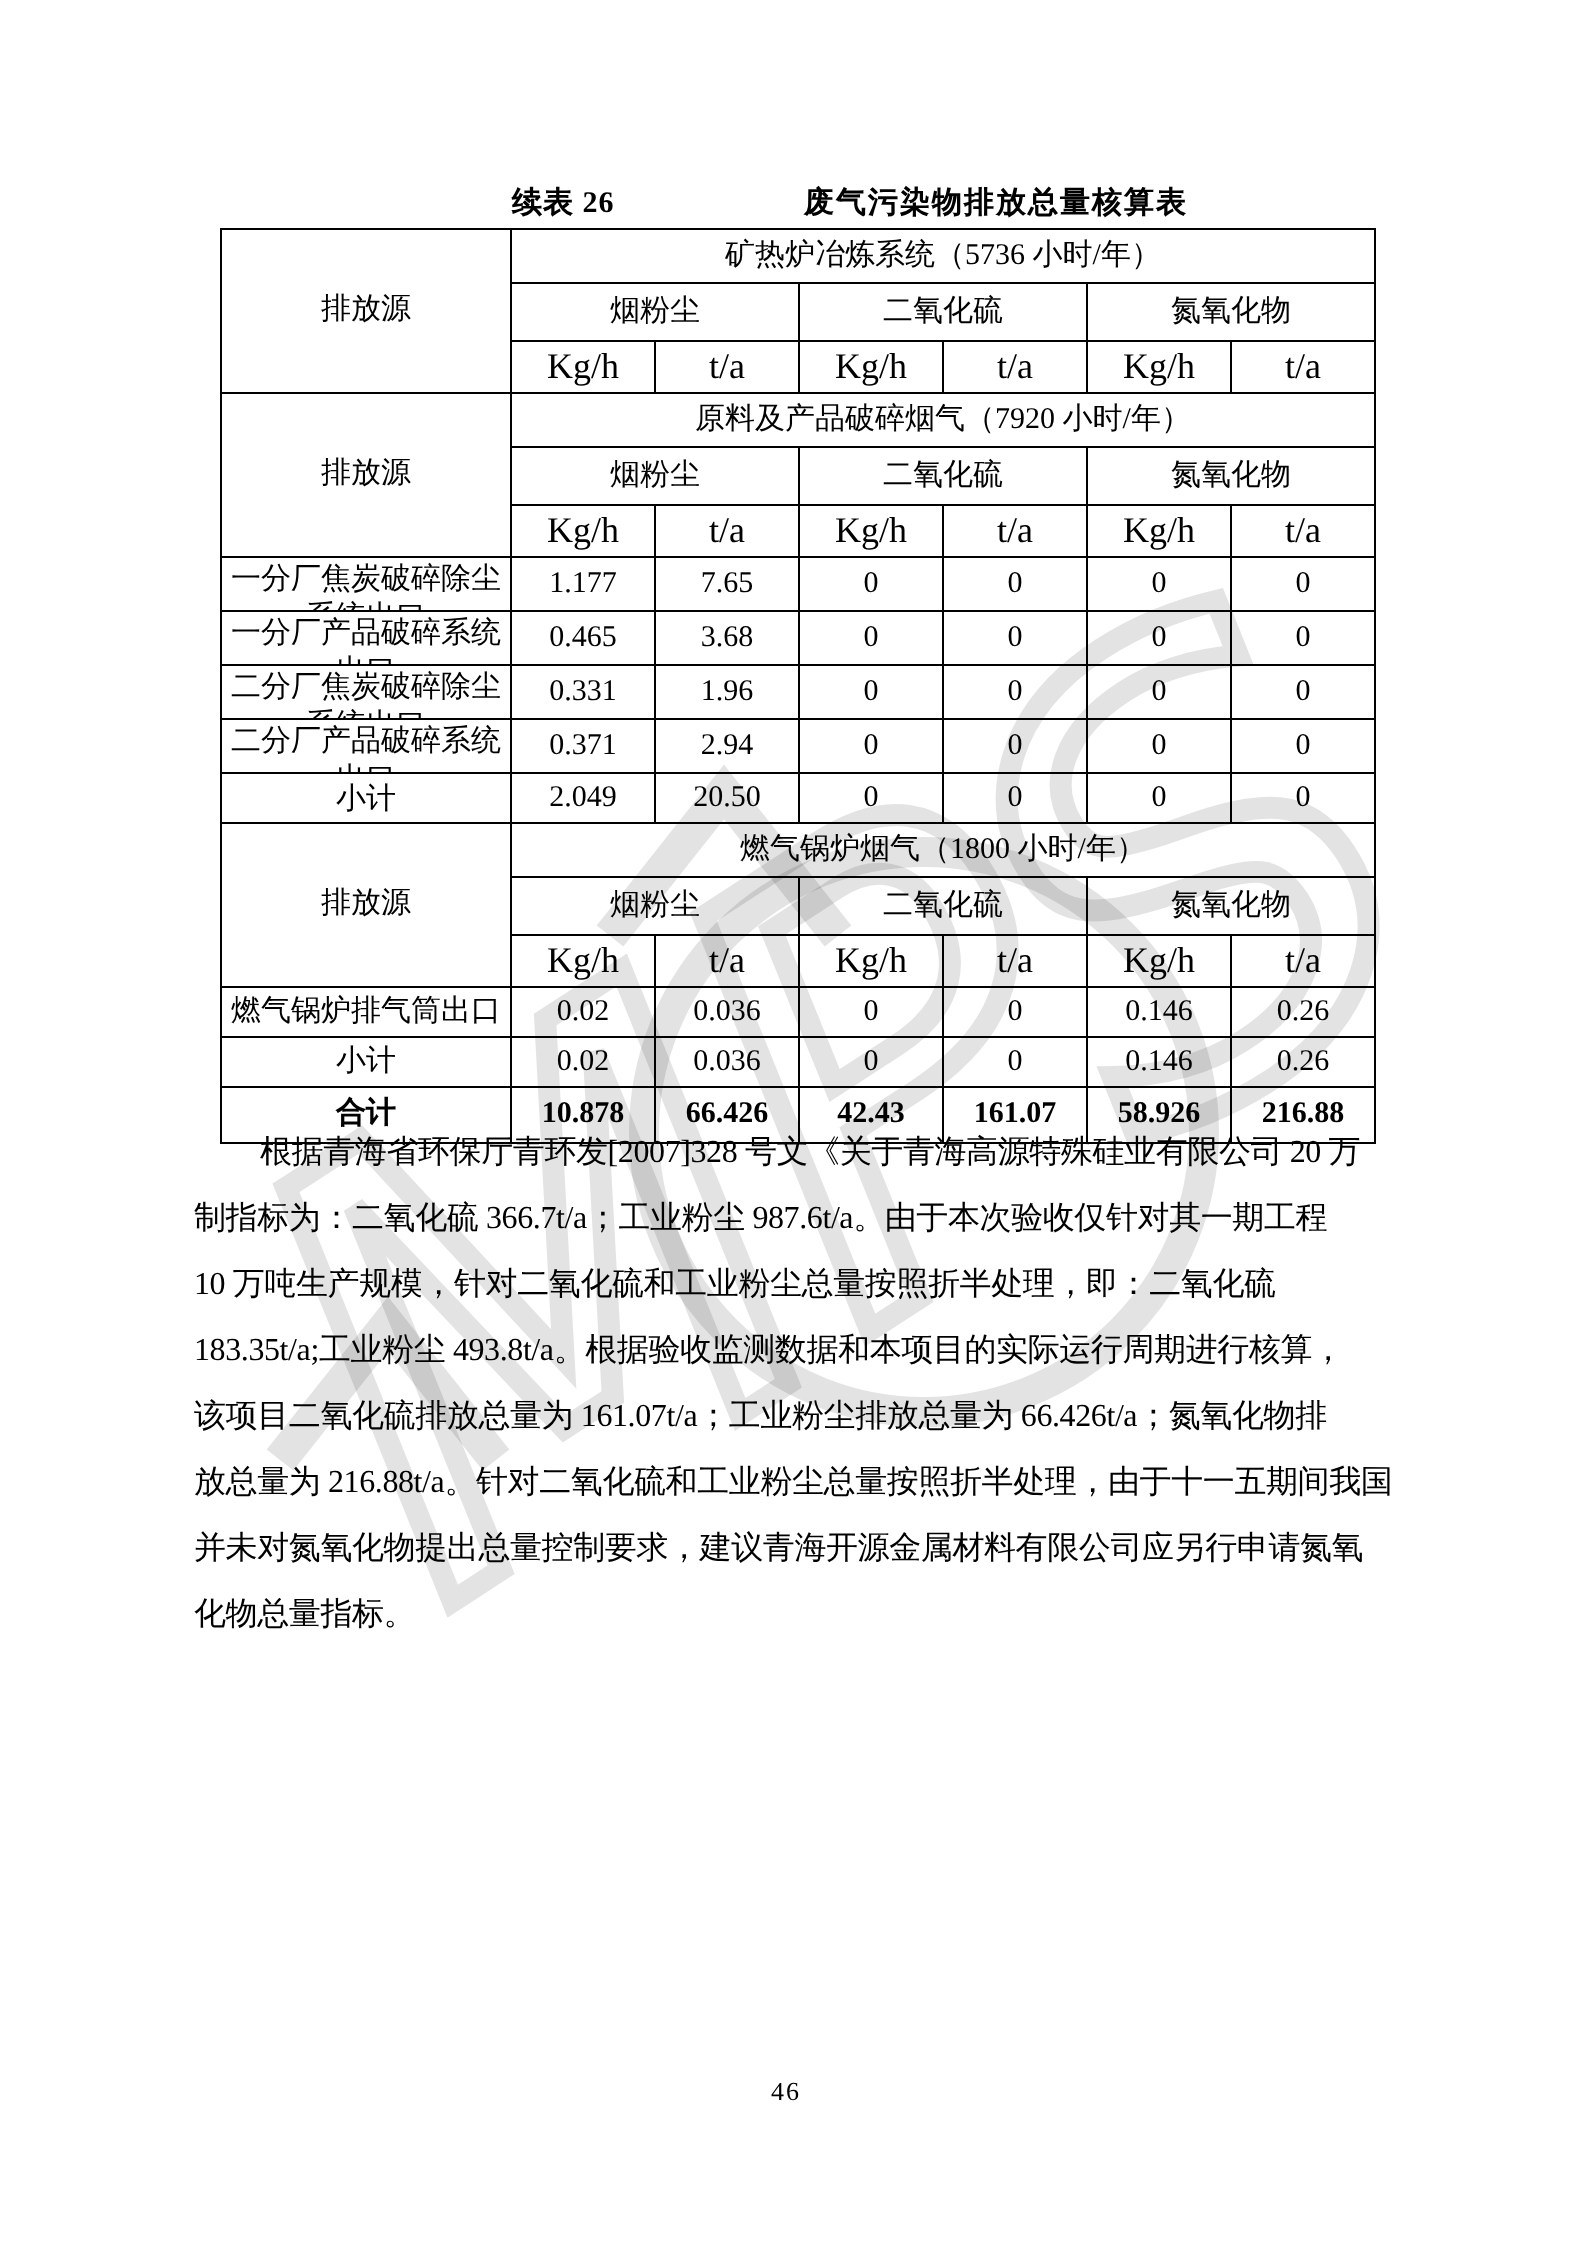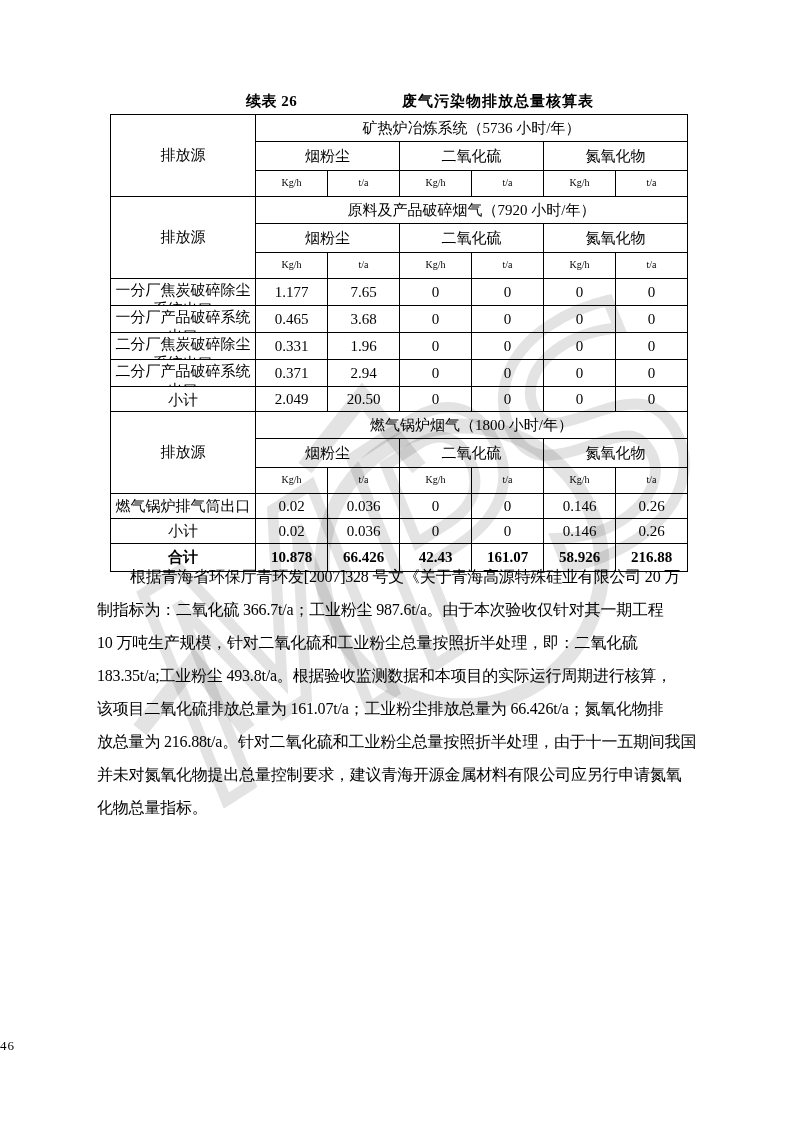--- a/index.html
+++ b/index.html
@@ -2,46 +2,46 @@
 <html><head>
 <meta charset="utf-8">
 <style>
   html,body{margin:0;padding:0;background:#ffffff;}
   body{width:793px;height:1122px;overflow:hidden;
        font-family:"Liberation Serif","DejaVu Serif",serif;color:#000;}
   .page{position:relative;width:793px;height:1122px;background:#fff;}
   .wm{position:absolute;left:0;top:0;z-index:0;}
   .content{position:relative;z-index:1;}
 
-  .caption-no{position:absolute;left:246px;top:92px;font-weight:bold;font-size:15px;letter-spacing:.5px;}
+  .caption-no{position:absolute;left:256px;top:92px;font-weight:bold;font-size:15px;letter-spacing:.5px;}
   .caption-title{position:absolute;left:402px;top:92px;font-weight:bold;font-size:15px;letter-spacing:1px;}
 
   table.emission{position:absolute;left:110px;top:114px;border-collapse:collapse;
        table-layout:fixed;width:577px;background:transparent;}
   table.emission{border:1.5px solid #000;}
   table.emission td{border:1px solid #000;text-align:center;vertical-align:middle;
        font-size:15px;padding:0;line-height:1.25;}
   col.c0{width:145px;} col.cn{width:72px;}
   tr.sec td{height:26px;}
   tr.pol td{height:28px;}
-  tr.unit td{height:25px;font-size:10px;}
+  tr.unit td{height:25px;font-size:18px;}
   tr.data td{height:24px;}
   tr.total td{height:27px;font-weight:bold;}
   td.src{font-size:15px;}
   td.lbl{vertical-align:top;}
   .clip2{height:24px;overflow:hidden;line-height:19px;font-size:15px;padding-top:2px;}
   .clip2 div{white-space:nowrap;}
   td.subtot{vertical-align:top;}
   td.subtot .one{line-height:19px;padding-top:2px;font-size:15px;}
 
   .para{position:absolute;left:97px;top:560px;width:620px;font-size:16px;}
   .para .ln{height:33px;line-height:33px;white-space:nowrap;letter-spacing:-0.2px;}
   .para .indent{text-indent:33px;}
 
-  .pageno{position:absolute;left:0;top:1038px;width:786px;text-align:left;
+  .pageno{position:absolute;left:0;top:1038px;width:786px;text-align:center;
        font-size:13px;letter-spacing:1px;}
 </style>
 </head>
 <body>
 
 <div class="page">
 
   <svg class="wm" width="793" height="1122" viewBox="0 0 793 1122" aria-hidden="true">
     <g stroke="rgba(0,0,0,0.11)" fill="none" stroke-width="13">
       <circle cx="462" cy="566" r="140" stroke-width="15"></circle>

